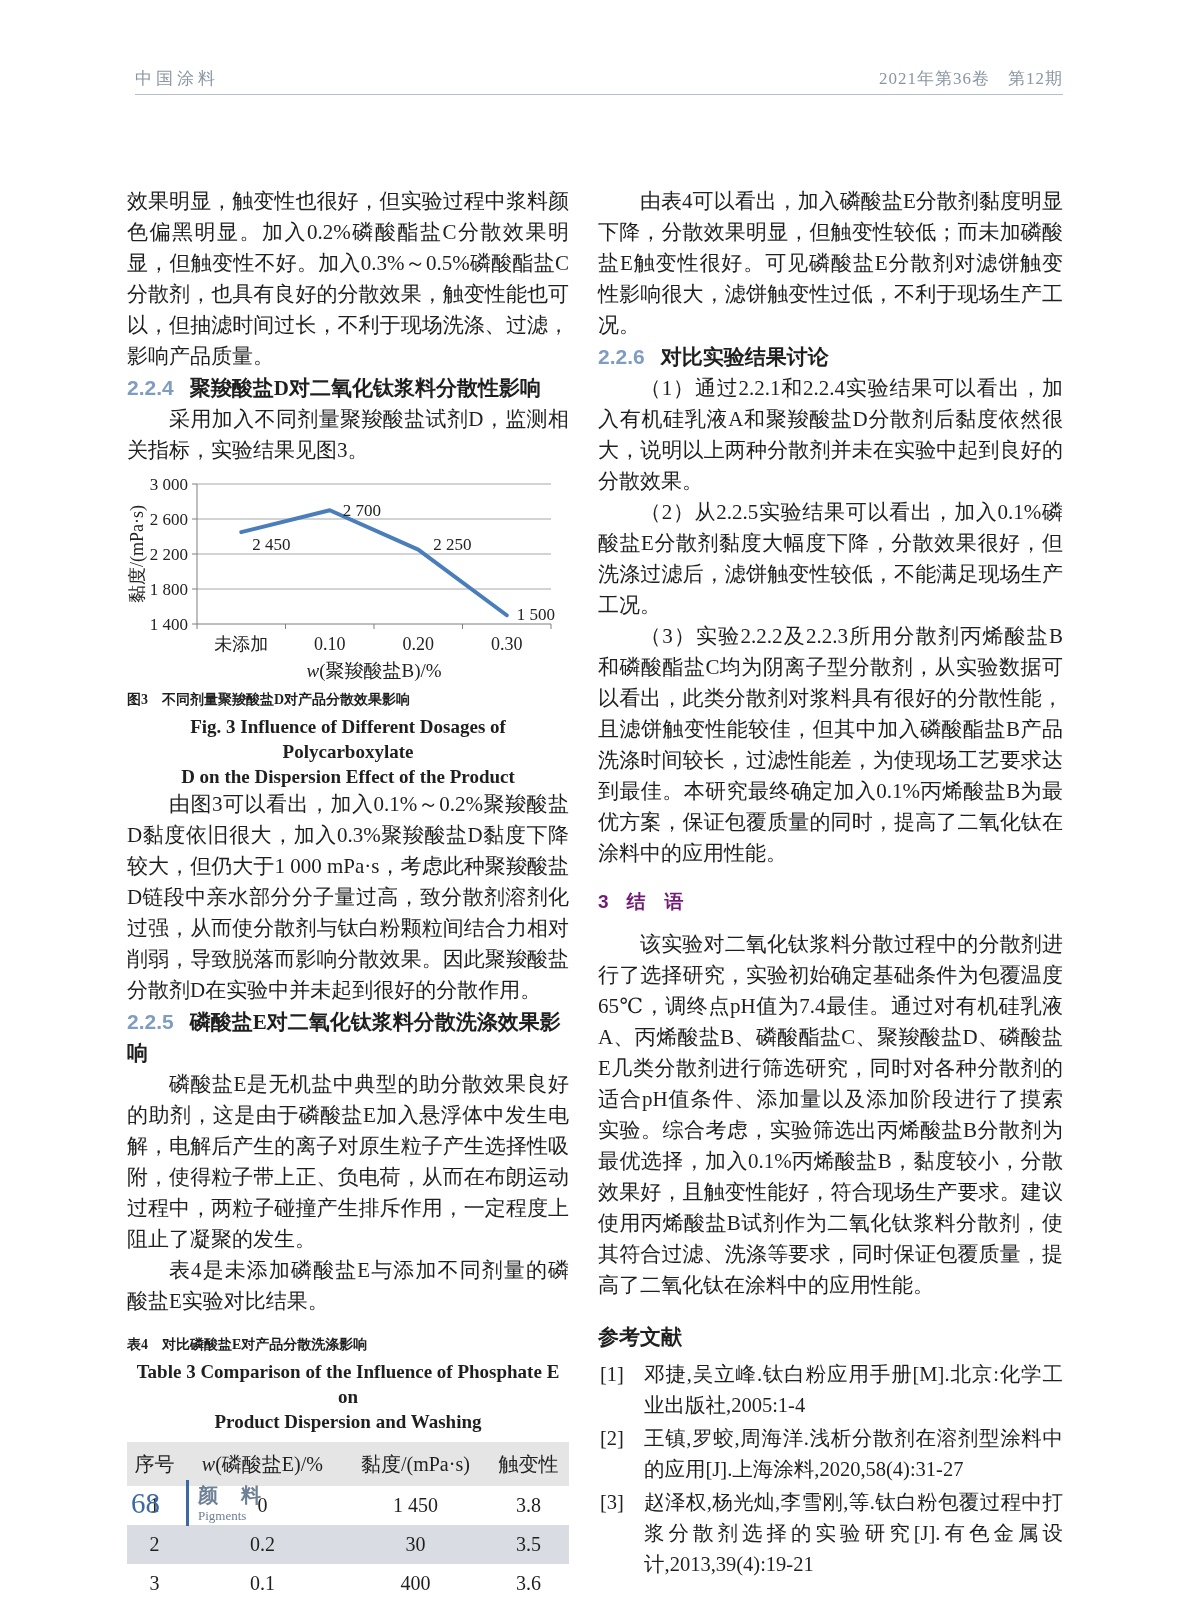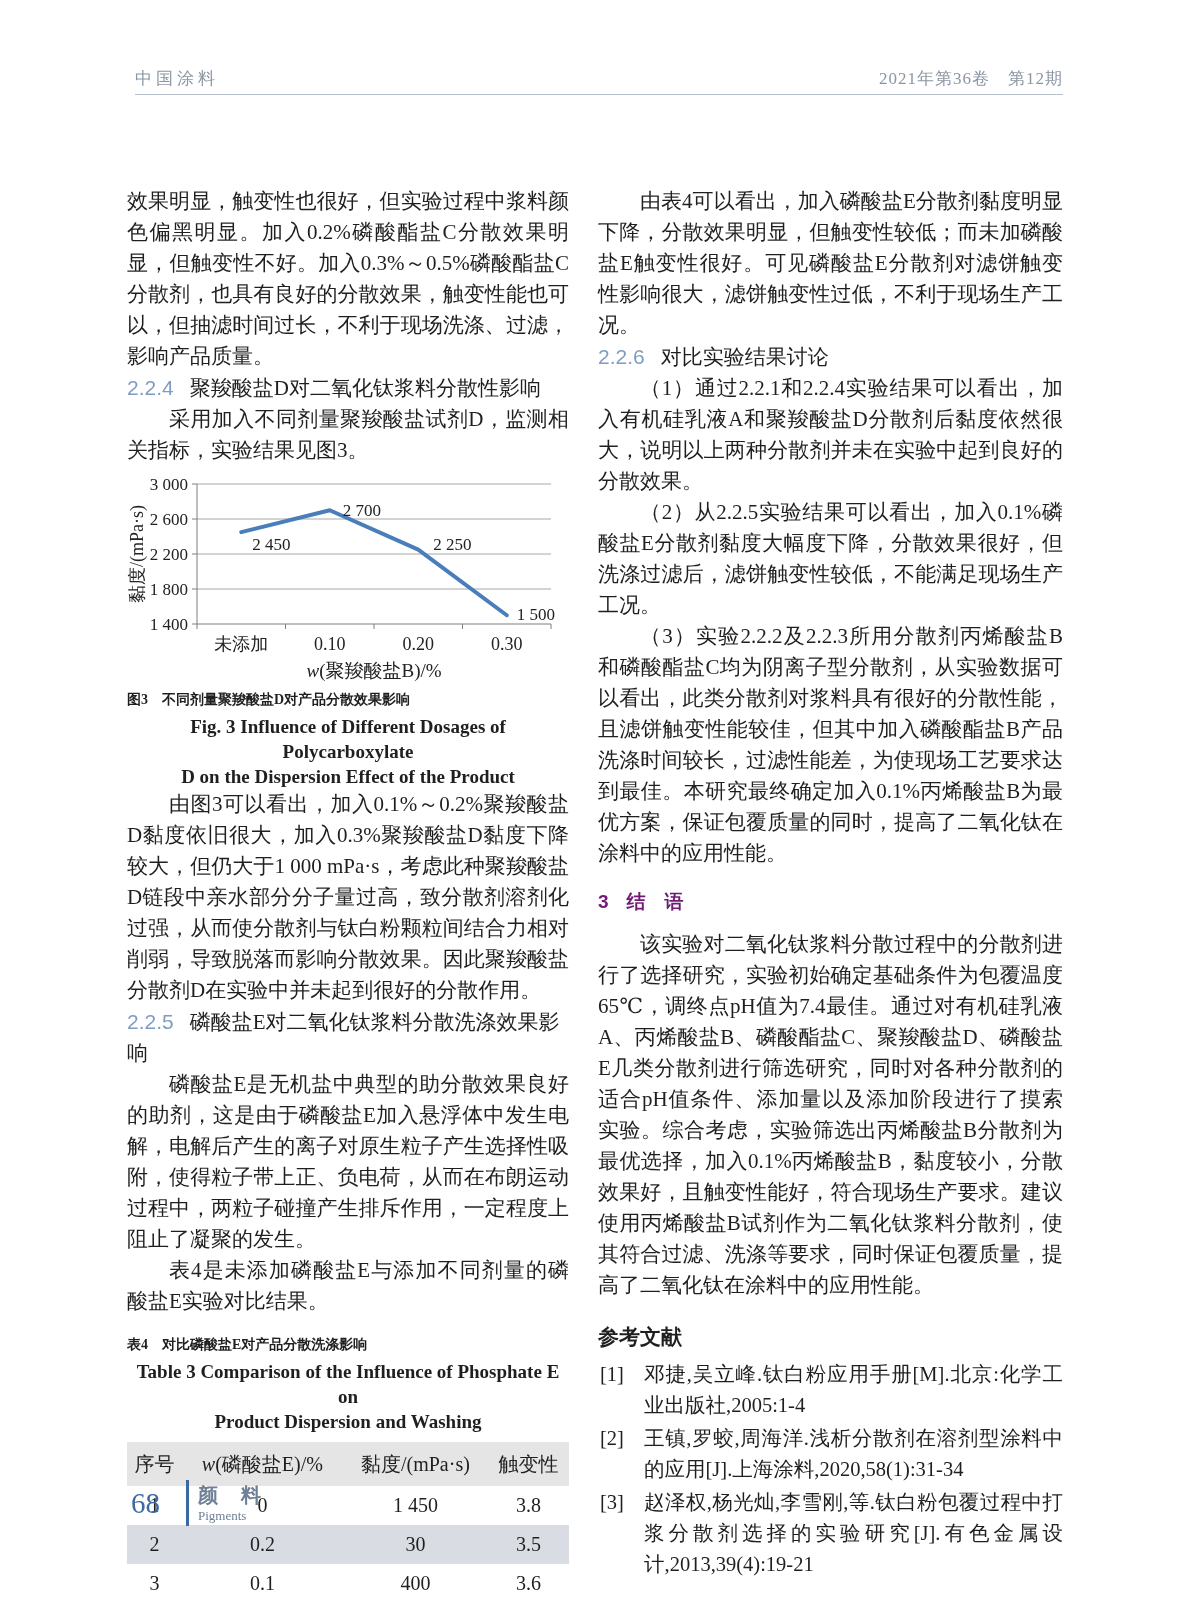--- a/index.html
+++ b/index.html
@@ -12,21 +12,21 @@
   .page-header{position:absolute;top:68px;left:135px;width:928px;height:26px;
     border-bottom:1.5px solid #b6bfc9;color:#8b96a3;font-size:17px;}
   .journal-name{position:absolute;left:0;bottom:4px;letter-spacing:4px;}
   .issue-info{position:absolute;right:0;bottom:4px;letter-spacing:1px;}
   
   .col{position:absolute;top:186px;}
   .col-left{left:127px;width:442px;}
   .col-right{left:598px;width:465px;}
   p.body-text{margin:0;font-size:21px;line-height:31px;text-align:justify;text-indent:2em;}
   p.noindent{text-indent:0;}
-  .sub-heading{margin:0;font-size:21px;line-height:31px;font-weight:normal;}
+  .sub-heading{margin:0;font-size:21px;line-height:31px;font-weight:bold;}
   .sub-heading .num{color:#7f9cc2;font-family:"Liberation Sans","DejaVu Sans",sans-serif;margin-right:16px;}
   .sec-heading{margin:16px 0 10px 0;font-size:19px;line-height:34px;font-weight:bold;
     color:#701a75;font-family:"Liberation Sans","DejaVu Sans",sans-serif;}
   .sec-heading .num{margin-right:18px;}
   
   figure{margin:8px 0 0 0;}
   #fig3-svg{display:block;}
   #fig3-svg text{font-family:"Liberation Serif","DejaVu Serif",serif;fill:#222;}
   #fig3-svg .tick{font-size:17px;}
   #fig3-svg .cat{font-size:18px;}
@@ -178,21 +178,21 @@
   <p class="body-text">该实验对二氧化钛浆料分散过程中的分散剂进行了选择研究，实验初始确定基础条件为包覆温度65℃，调终点pH值为7.4最佳。通过对有机硅乳液A、丙烯酸盐B、磷酸酯盐C、聚羧酸盐D、磷酸盐E几类分散剂进行筛选研究，同时对各种分散剂的适合pH值条件、添加量以及添加阶段进行了摸索实验。综合考虑，实验筛选出丙烯酸盐B分散剂为最优选择，加入0.1%丙烯酸盐B，黏度较小，分散效果好，且触变性能好，符合现场生产要求。建议使用丙烯酸盐B试剂作为二氧化钛浆料分散剂，使其符合过滤、洗涤等要求，同时保证包覆质量，提高了二氧化钛在涂料中的应用性能。</p>
 
   <div class="refs-heading">参考文献</div>
 
   <div class="ref">
     <span class="ref-label">[1]</span>
     <span>邓捷,吴立峰.钛白粉应用手册[M].北京:化学工业出版社,2005:1-4</span>
   </div>
   <div class="ref">
     <span class="ref-label">[2]</span>
-    <span>王镇,罗蛟,周海洋.浅析分散剂在溶剂型涂料中的应用[J].上海涂料,2020,58(1):31-34</span>
+    <span>王镇,罗蛟,周海洋.浅析分散剂在溶剂型涂料中的应用[J].上海涂料,2020,58(4):31-27</span>
   </div>
   <div class="ref">
     <span class="ref-label">[3]</span>
     <span>赵泽权,杨光灿,李雪刚,等.钛白粉包覆过程中打浆分散剂选择的实验研究[J].有色金属设计,2013,39(4):19-21</span>
   </div>
 
 </div>
 
 <div class="page-footer">
   <span class="pg-num">68</span>

